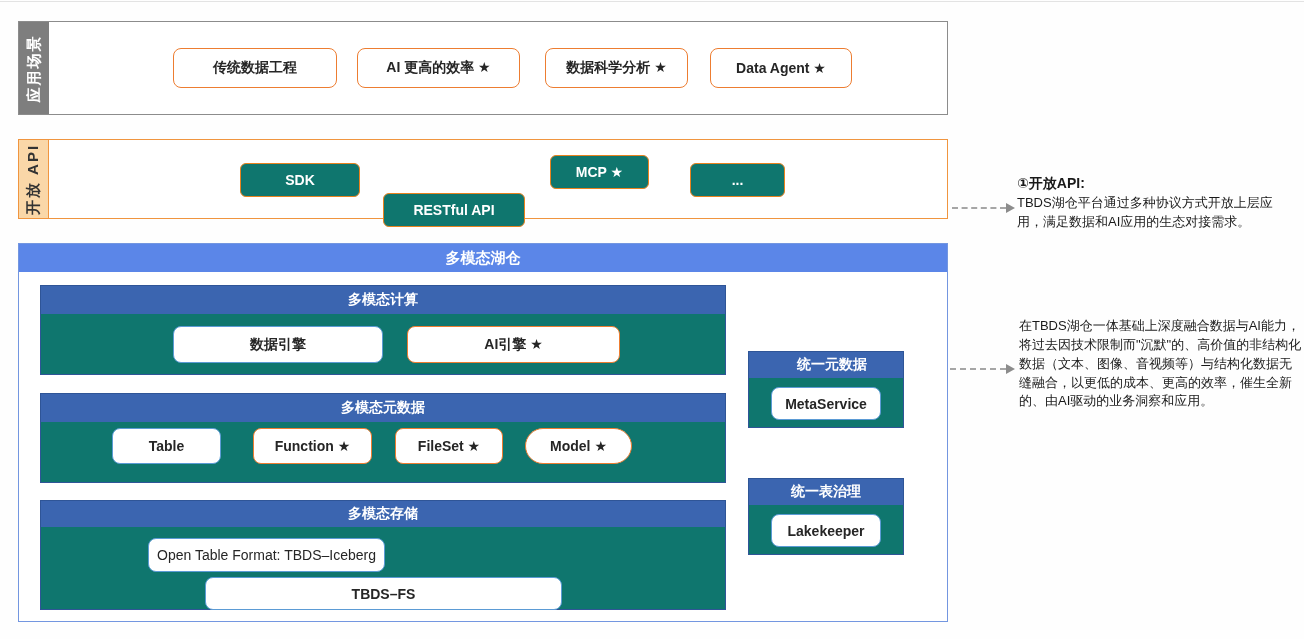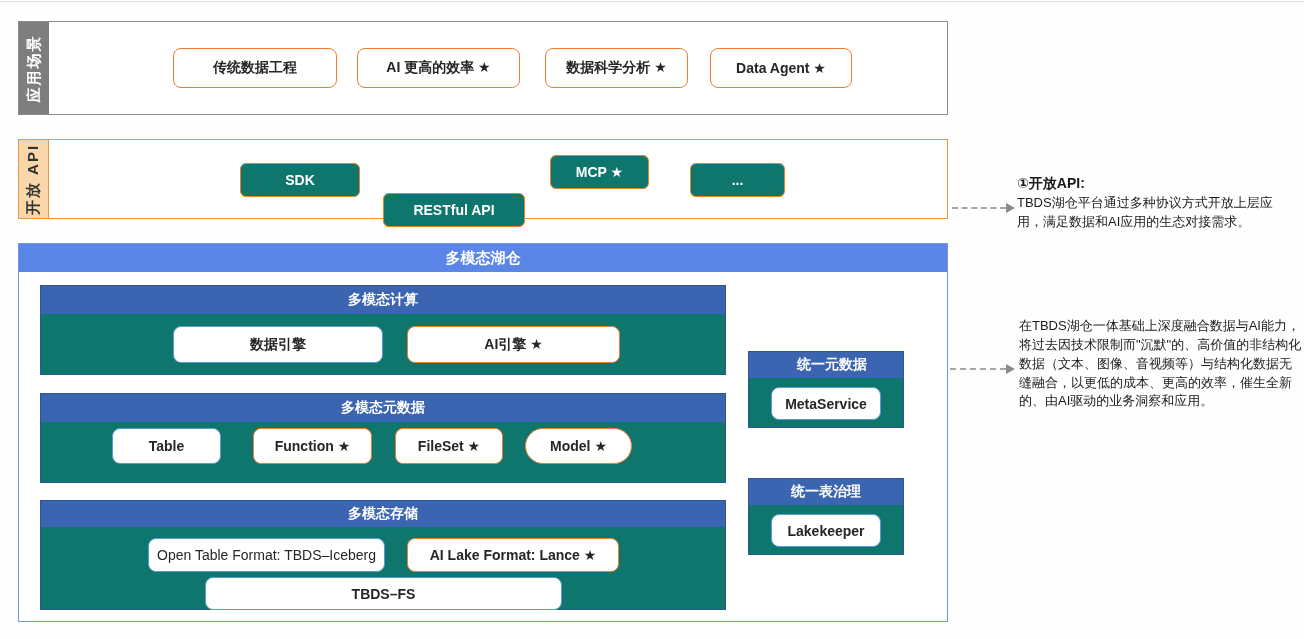--- a/index.html
+++ b/index.html
@@ -134,21 +134,20 @@
   </div>
   <div class="node node-blue" style="left:112px; top:428px; width:109px; height:36px;">Table</div>
   <div class="node node-orange" style="left:253px; top:428px; width:119px; height:36px;">Function ★</div>
   <div class="node node-orange" style="left:395px; top:428px; width:108px; height:36px;">FileSet ★</div>
   <div class="node node-orange" style="left:525px; top:428px; width:107px; height:36px;border-radius:18px;">Model ★</div>
 
   <div class="sub-box" style="left:40px; top:500px; width:686px; height:110px;">
     <div class="sub-header" style="height:26px;">多模态存储</div>
   </div>
   <div class="node node-blue" style="left:148px; top:538px; width:237px; height:34px; font-weight:400;">Open Table Format: TBDS–Iceberg</div>
-  <div class="node node-orange" style="left:407px; top:538px; width:212px; height:34px;">AI Lake Format: Lance ★</div>
   <div class="node node-blue" style="left:205px; top:577px; width:357px; height:33px;">TBDS–FS</div>
 
   <div class="sub-box" style="left:748px; top:351px; width:156px; height:77px;">
     <div class="sub-header" style="height:26px;padding-left:12px;">统一元数据</div>
   </div>
   <div class="node node-blue" style="left:771px; top:387px; width:110px; height:33px; font-weight:600;">MetaService</div>
 
   <div class="sub-box" style="left:748px; top:478px; width:156px; height:77px;">
     <div class="sub-header" style="height:26px;">统一表治理</div>
   </div>

